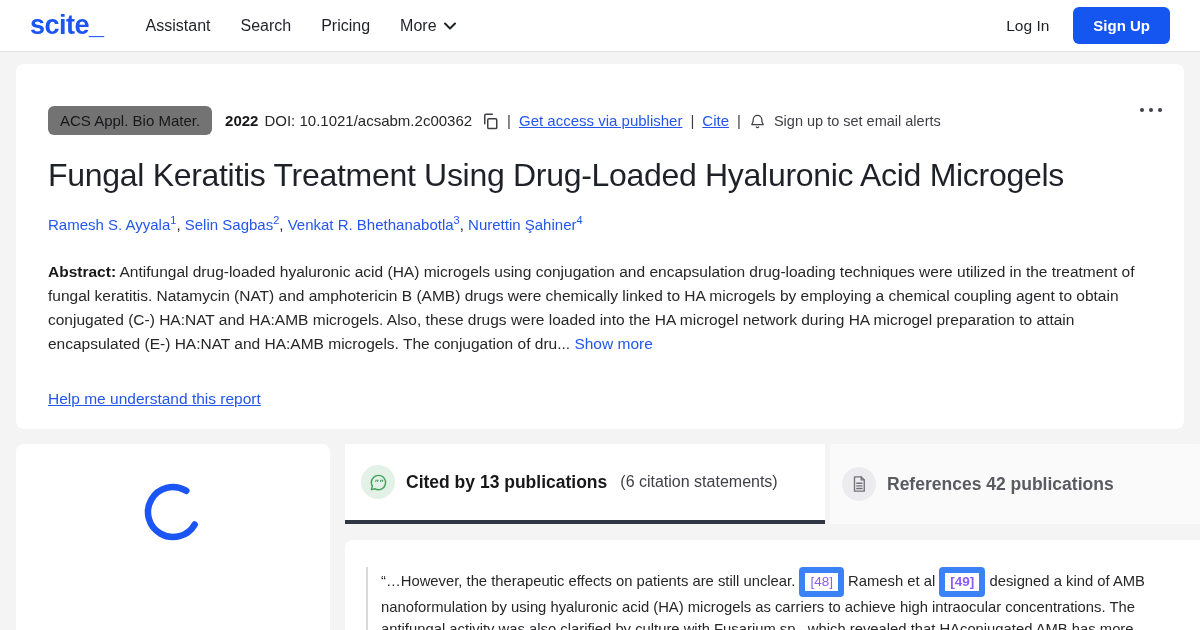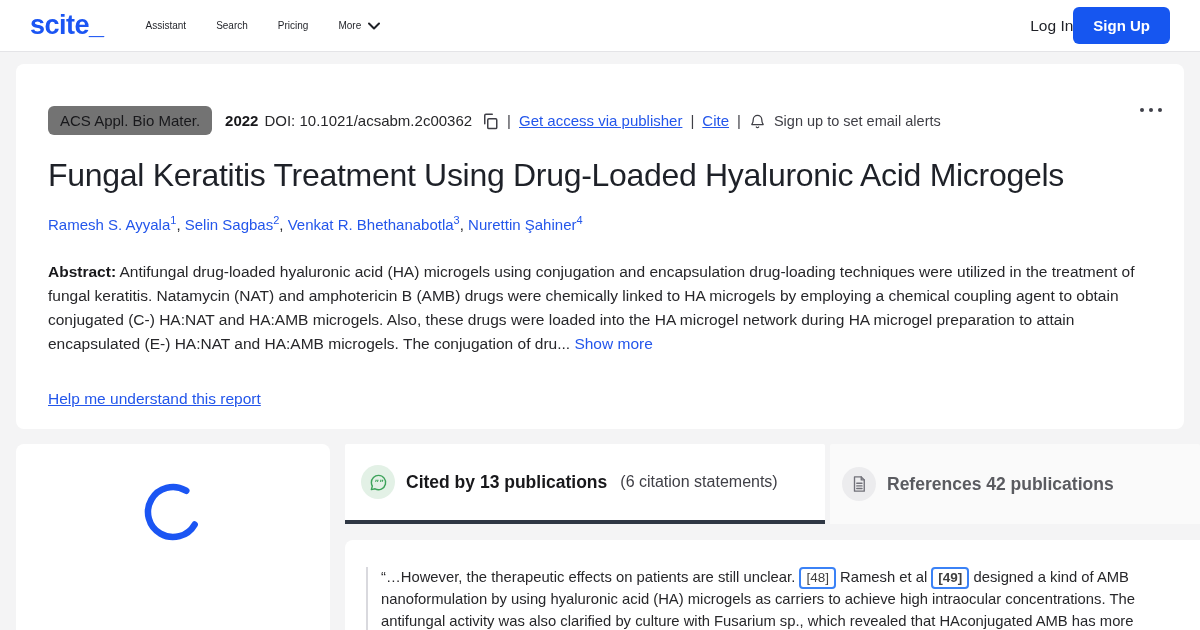--- a/index.html
+++ b/index.html
@@ -14,24 +14,24 @@
   .header {
     height: 52px; background: #ffffff; border-bottom: 1px solid #e4e4e7;
     display: flex; align-items: center; padding: 0 30px;
   }
   .logo {
     font-size: 27px; font-weight: 800; color: #1b55f3; letter-spacing: -0.5px;
     cursor: pointer;
   }
   .nav { display: flex; align-items: center; margin-left: 42px; gap: 30px; }
   .nav-item {
-    font-size: 10px; color: #1f2127; cursor: pointer; display: flex;
+    font-size: 16px; color: #1f2127; cursor: pointer; display: flex;
     align-items: center; gap: 7px; padding: 4px 0;
   }
-  .header-right { margin-left: auto; display: flex; align-items: center; }
+  .header-right { margin-left: auto; display: flex; align-items: center; gap: 24px; }
   .login-link { font-size: 15.5px; color: #1f2127; cursor: pointer; }
   .signup-btn {
     background: #1656f0; color: #ffffff; font-size: 15px; font-weight: 600;
     border: none; border-radius: 6px; padding: 10px 20px; cursor: pointer;
     font-family: "Liberation Sans", sans-serif;
   }
 
   
   .main-card {
     position: relative;
@@ -111,23 +111,23 @@
 
   .citation-card {
     margin-top: 16px; background: #ffffff; border-radius: 8px 0 0 0;
     padding: 27px 24px 40px 21px; min-height: 120px;
   }
   .quote {
     border-left: 2px solid #d9d9de; padding-left: 13px;
     font-size: 14.8px; line-height: 21.5px; color: #27272a; max-width: 790px;
   }
   .chip {
-    display: inline-block; border: 2px solid #3b82f6; border-radius: 4px;
+    display: inline-block; border: 6px solid #3b82f6; border-radius: 4px;
     background: #ffffff; padding: 0 5px; font-size: 13.5px; line-height: 18px;
-    color: #404040; cursor: pointer; white-space: nowrap;
+    color: #8b5cf6; cursor: pointer; white-space: nowrap;
   }
   .chip-bold { font-weight: 700; }
 
   svg { display: block; }
 </style>
 </head>
 <body>
 
 <div class="header">
   <div class="logo">scite_</div>

